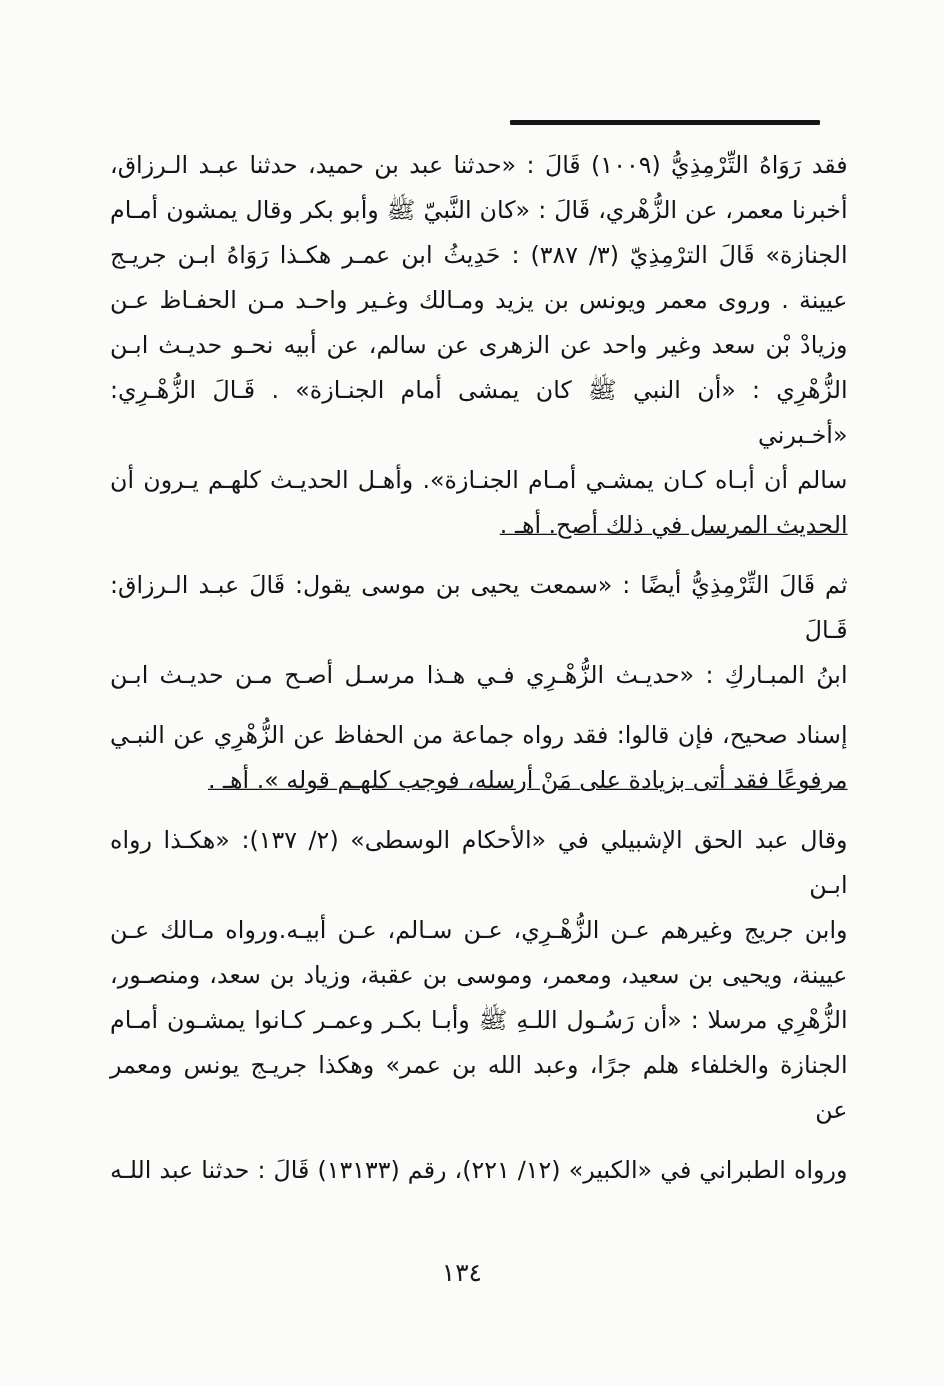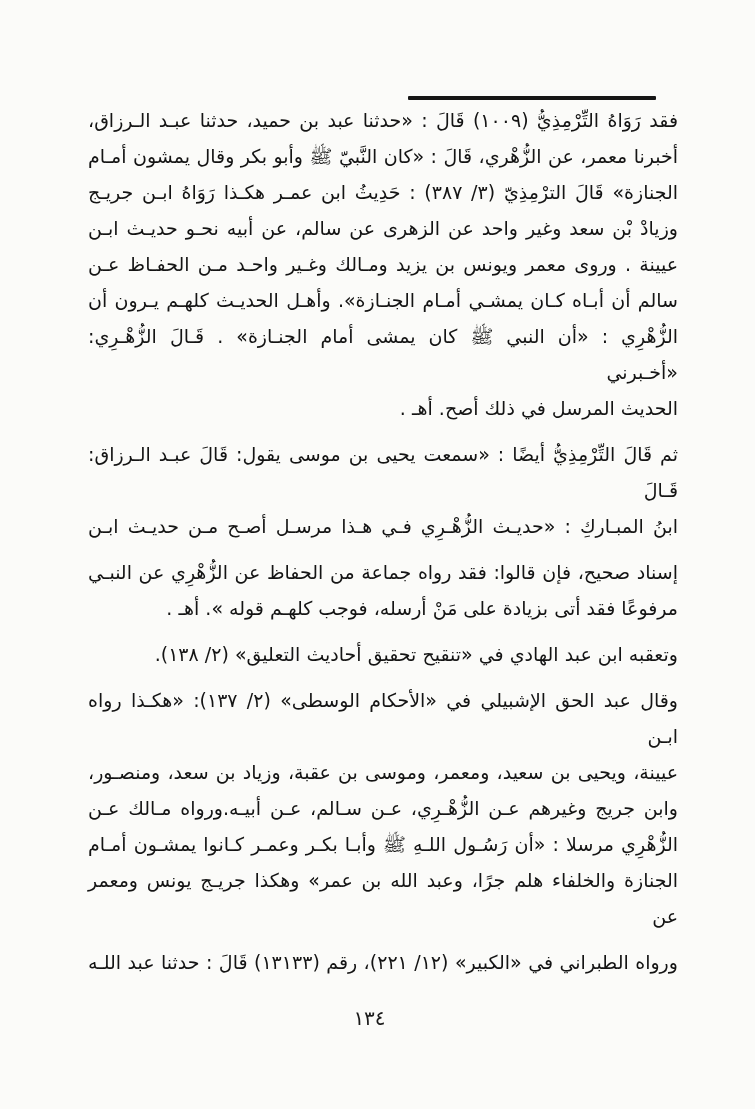--- a/index.html
+++ b/index.html
@@ -32,32 +32,33 @@
     position: absolute;
     top: 102px;
     right: 77px;
     width: 590px;
     direction: rtl;
     font-size: 19px;
     line-height: 36px;
     color: #141414;
   }
   .text-block p {
-    margin: 0 0 10px 0;
+    margin: 12px 0 10px 0;
     padding: 0;
   }
   .line {
     display: block;
     text-align: justify;
     text-align-last: justify;
     white-space: normal;
   }
   .line.last {
     text-align: right;
     text-align-last: right;
+    text-decoration: underline;
   }
   .page-number {
     position: absolute;
     top: 1006px;
     left: 0;
     width: 100%;
     text-align: center;
     font-size: 20px;
     letter-spacing: 2px;
     color: #1a1a1a;
@@ -70,45 +71,42 @@
 <div class="page">
 
   <div class="header-rule"></div>
 
   <main class="text-block">
 
     <p>
       <span class="line">فقد رَوَاهُ التِّرْمِذِيُّ (١٠٠٩) قَالَ : «حدثنا عبد بن حميد، حدثنا عبـد الـرزاق،</span>
       <span class="line">أخبرنا معمر، عن الزُّهْري، قَالَ : «كان النَّبيّ ﷺ وأبو بكر وقال يمشون أمـام</span>
       <span class="line">الجنازة» قَالَ الترْمِذِيّ (٣/ ٣٨٧) : حَدِيثُ ابن عمـر هكـذا رَوَاهُ ابـن جريـج</span>
+      <span class="line">عيينة . وروى معمر ويونس بن يزيد ومـالك وغـير واحـد مـن الحفـاظ عـن</span>
       <span class="line">وزيادْ بْن سعد وغير واحد عن الزهرى عن سالم، عن أبيه نحـو حديـث ابـن</span>
-      <span class="line">عيينة . وروى معمر ويونس بن يزيد ومـالك وغـير واحـد مـن الحفـاظ عـن</span>
+      <span class="line">الزُّهْرِي : «أن النبي ﷺ كان يمشى أمام الجنـازة» . قَـالَ الزُّهْـرِي: «أخـبرني</span>
       <span class="line">سالم أن أبـاه كـان يمشـي أمـام الجنـازة». وأهـل الحديـث كلهـم يـرون أن</span>
-      <span class="line">الزُّهْرِي : «أن النبي ﷺ كان يمشى أمام الجنـازة» . قَـالَ الزُّهْـرِي: «أخـبرني</span>
       <span class="line last">الحديث المرسل في ذلك أصح. أهـ .</span>
     </p>
 
     <p>
       <span class="line">ثم قَالَ التِّرْمِذِيُّ أيضًا : «سمعت يحيى بن موسى يقول: قَالَ عبـد الـرزاق: قَـالَ</span>
       <span class="line">ابنُ المبـاركِ : «حديـث الزُّهْـرِي فـي هـذا مرسـل أصـح مـن حديـث ابـن</span>
     </p>
 
     <p>
       <span class="line">إسناد صحيح، فإن قالوا: فقد رواه جماعة من الحفاظ عن الزُّهْرِي عن النبـي</span>
       <span class="line last">مرفوعًا فقد أتى بزيادة على مَنْ أرسله، فوجب كلهـم قوله ». أهـ .</span>
     </p>
 
-    <p>
-      <span class="line last">وتعقبه ابن عبد الهادي في «تنقيح تحقيق أحاديث التعليق» (٢/ ١٣٨).</span>
-    </p>
 
     <p>
       <span class="line">وقال عبد الحق الإشبيلي في «الأحكام الوسطى» (٢/ ١٣٧): «هكـذا رواه ابـن</span>
+      <span class="line">وابن جريج وغيرهم عـن الزُّهْـرِي، عـن سـالم، عـن أبيـه.ورواه مـالك عـن</span>
       <span class="line">عيينة، ويحيى بن سعيد، ومعمر، وموسى بن عقبة، وزياد بن سعد، ومنصـور،</span>
-      <span class="line">وابن جريج وغيرهم عـن الزُّهْـرِي، عـن سـالم، عـن أبيـه.ورواه مـالك عـن</span>
       <span class="line">الزُّهْرِي مرسلا : «أن رَسُـول اللـهِ ﷺ وأبـا بكـر وعمـر كـانوا يمشـون أمـام</span>
       <span class="line">الجنازة والخلفاء هلم جرًا، وعبد الله بن عمر» وهكذا جريـج يونس ومعمر عن</span>
     </p>
 
     <p>
       <span class="line">ورواه الطبراني في «الكبير» (١٢/ ٢٢١)، رقم (١٣١٣٣) قَالَ : حدثنا عبد اللـه</span>
     </p>
 
   </main>
 

